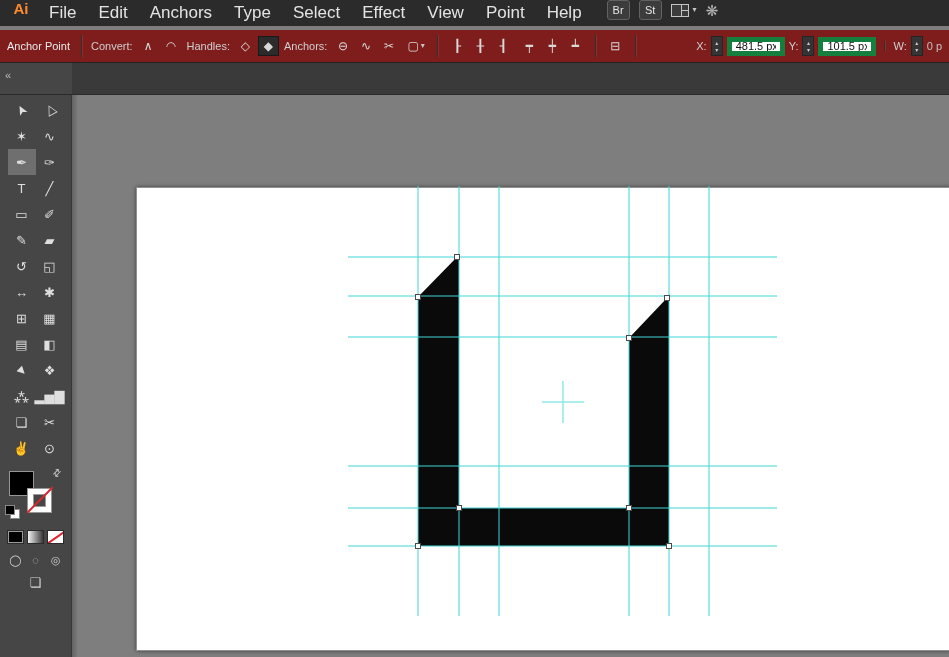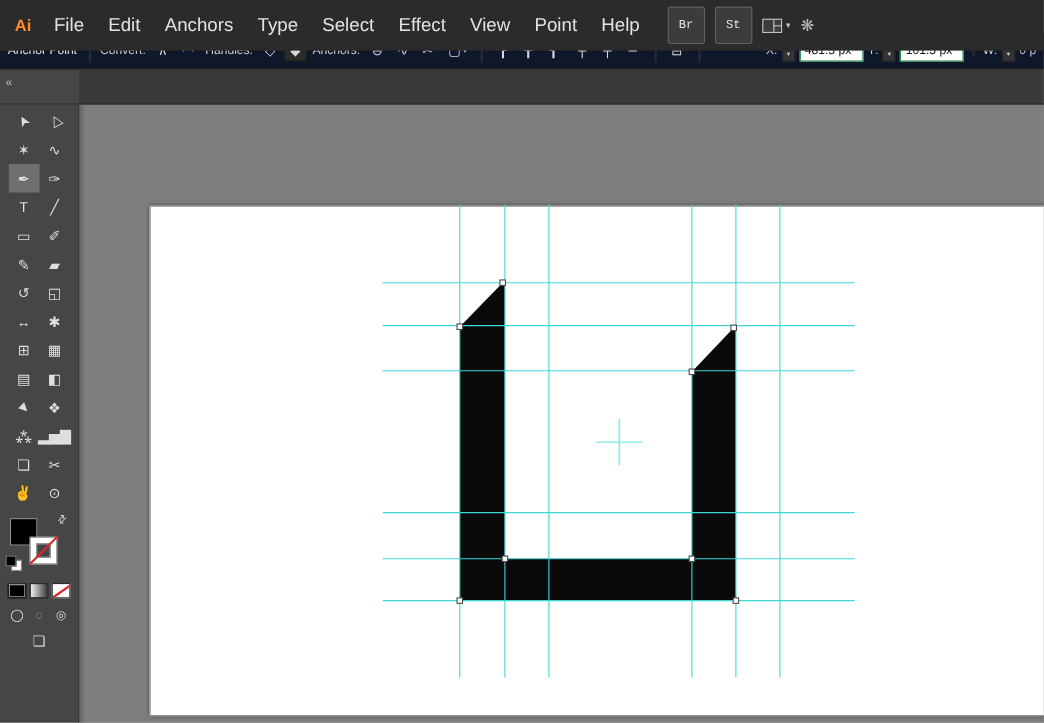--- a/index.html
+++ b/index.html
@@ -1,44 +1,44 @@
 <!DOCTYPE html>
 <html><head>
 <meta charset="utf-8">
 <style>
   html,body{margin:0;padding:0}
   body{width:949px;height:657px;overflow:hidden;background:#7e7e7e;font-family:"Liberation Sans",sans-serif;cursor:default;user-select:none}
   .app{position:relative;width:949px;height:657px;overflow:hidden}
 
   
-  .menubar{position:absolute;left:0;top:0;right:0;height:46px;background:#2b2b2b;display:flex;align-items:center;padding-left:8px;box-sizing:border-box;z-index:6}
+  .menubar{position:absolute;left:0;top:0;right:0;height:26px;background:#2b2b2b;display:flex;align-items:flex-start;padding-left:8px;box-sizing:border-box;z-index:6}
   .app-logo{color:#ff8b2d;font-weight:bold;font-size:15px;width:26px;text-align:center;flex:none}
   .menus{display:flex;height:100%;align-items:center;margin-left:4px}
   .menu-item{background:none;border:none;height:30px;padding:0 11px;color:#e3e3e3;font-size:17px;font-family:inherit}
   .menubar-right{display:flex;align-items:center;gap:9px;margin-left:14px}
-  .badge{width:23px;height:20px;background:#3c3c3c;border:1px solid #626262;border-radius:3px;color:#e6e6e6;font-size:11px;font-family:Liberation Mono, monospace;display:flex;align-items:center;justify-content:center;padding:16px}
+  .badge{width:23px;height:20px;background:#3c3c3c;border:1px solid #626262;border-radius:3px;color:#e6e6e6;font-size:11px;font-family:Liberation Sans, sans-serif;display:flex;align-items:center;justify-content:center;padding:0}
   .ws-btn{display:flex;align-items:center;gap:4px;background:none;border:none;padding:0}
   .ws-icon{width:18px;height:13px;border:1px solid #c4c4c4;position:relative;box-sizing:border-box;background:#3c3c3c}
   .ws-icon::before{content:"";position:absolute;top:0;bottom:0;left:60%;width:1px;background:#c4c4c4}
   .ws-icon::after{content:"";position:absolute;left:60%;right:0;top:50%;height:1px;background:#c4c4c4}
   .chevron{color:#c4c4c4;font-size:8px;line-height:1}
   .share-glyph{color:#b5b5b5;font-size:15px;line-height:1}
 
   
-  .controlbar{position:absolute;left:0;top:30px;right:0;height:33px;background:#0f172a;border-bottom:1px solid #232323;display:flex;align-items:center;gap:5px;padding:0 7px;box-sizing:border-box;overflow:hidden;z-index:5}
+  .controlbar{position:absolute;left:0;top:30px;right:0;height:33px;background:#7f1d1d;border-bottom:1px solid #232323;display:flex;align-items:center;gap:5px;padding:0 7px;box-sizing:border-box;overflow:hidden;z-index:5}
   .cb-label{color:#cfcfcf;font-size:11px;white-space:nowrap}
   .context-label{color:#eaeaea;margin-right:2px}
   .cb-group{display:flex;align-items:center;gap:2px}
   .cb-btn{min-width:21px;height:20px;background:none;border:1px solid transparent;color:#d8d8d8;font-size:12px;font-family:inherit;display:flex;align-items:center;justify-content:center;padding:0 2px;box-sizing:border-box;gap:2px}
   .cb-btn .cb-glyph{line-height:1}
   .cb-btn.selected{background:#2b2b2b;border-color:#191919}
   .divider{width:1px;align-self:stretch;margin:5px 4px;background:#2f2f2f;box-shadow:1px 0 0 rgba(255,255,255,.09)}
   .stepper{width:12px;height:20px;background:#343434;border:1px solid #252525;color:#c9c9c9;display:flex;flex-direction:column;align-items:center;justify-content:center;line-height:1;padding:0;gap:1px;box-sizing:border-box}
   .stepper span{font-size:6px;display:block;line-height:1}
-  .field{width:58px;height:19px;background:#fff;border:1px solid #15803d;color:#111;font-size:11px;font-family:inherit;padding:0 4px;box-sizing:border-box}
+  .field{width:58px;height:19px;background:#fff;border:5px solid #15803d;color:#111;font-size:11px;font-family:inherit;padding:0 4px;box-sizing:border-box}
   .cb-right{display:flex;align-items:center;gap:4px;margin-left:auto}
   .w-value{color:#c3c3c3;font-size:11px;white-space:nowrap}
 
   
   .tabrow{position:absolute;left:0;top:63px;right:0;height:32px;background:#3a3a3a;display:flex;z-index:4;border-bottom:1px solid #2a2a2a;box-sizing:border-box}
   .tools-header{width:72px;flex:none;background:#464646;box-sizing:border-box;padding:2px 0 0 5px}
   .collapse-btn{background:none;border:none;color:#bdbdbd;font-size:11px;padding:0;font-family:inherit;line-height:1}
   .doc-tab{display:flex;align-items:center;gap:16px;background:#505050;color:#ededed;font-size:12px;padding:0 13px;border-right:1px solid #2b2b2b;height:100%;box-sizing:border-box}
   .tab-title{white-space:nowrap}
   .tab-close{background:none;border:none;color:#c6c6c6;font-size:13px;padding:0;font-family:inherit;line-height:1}

